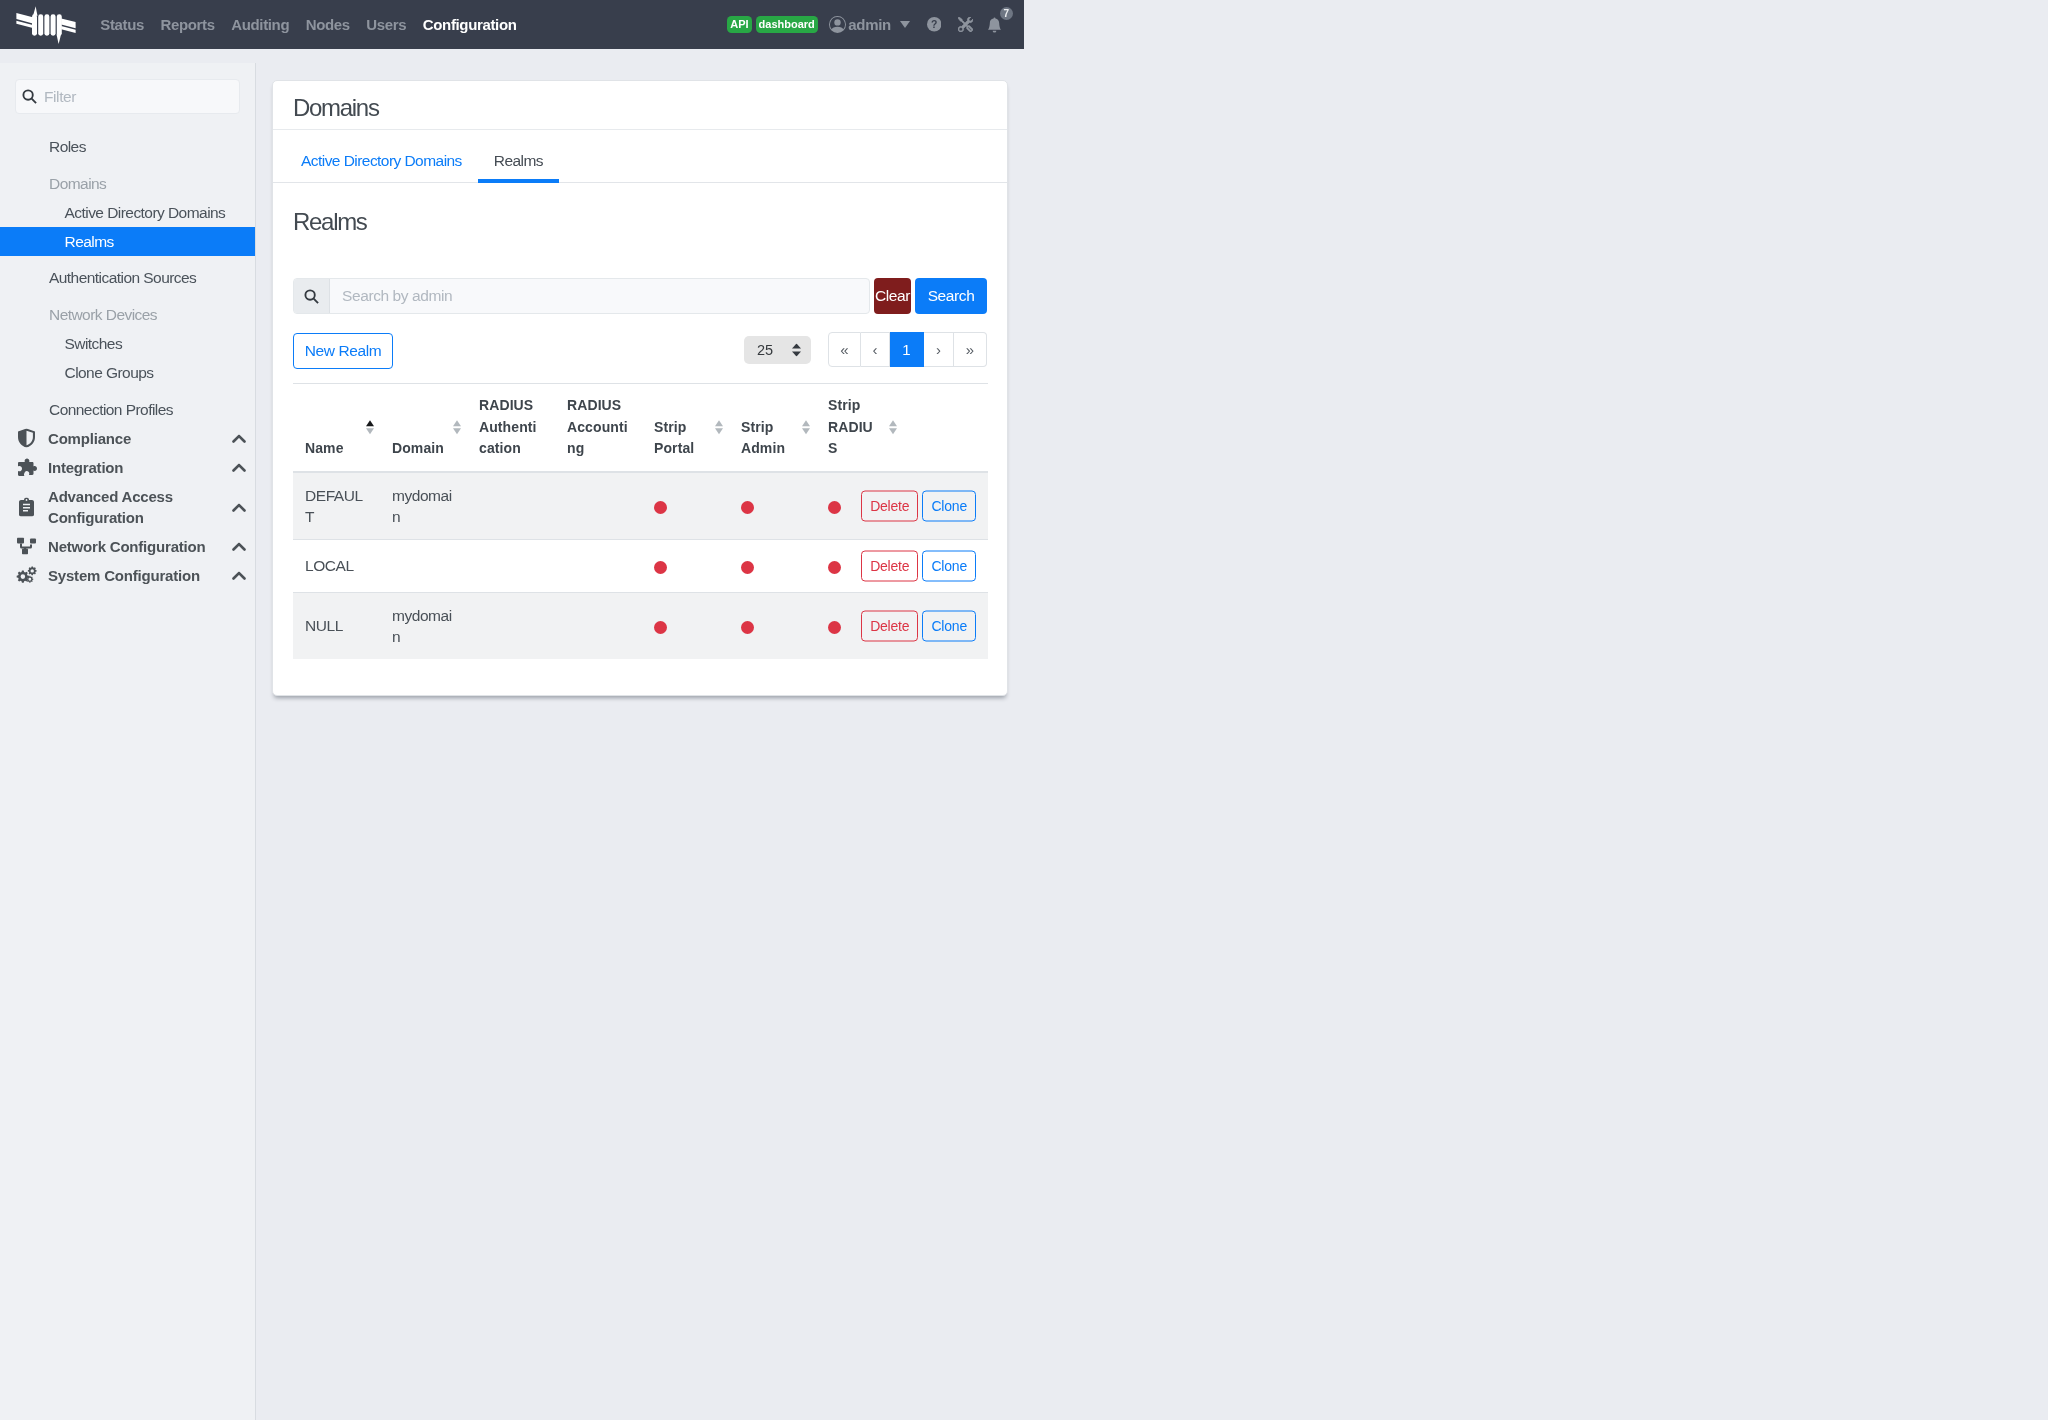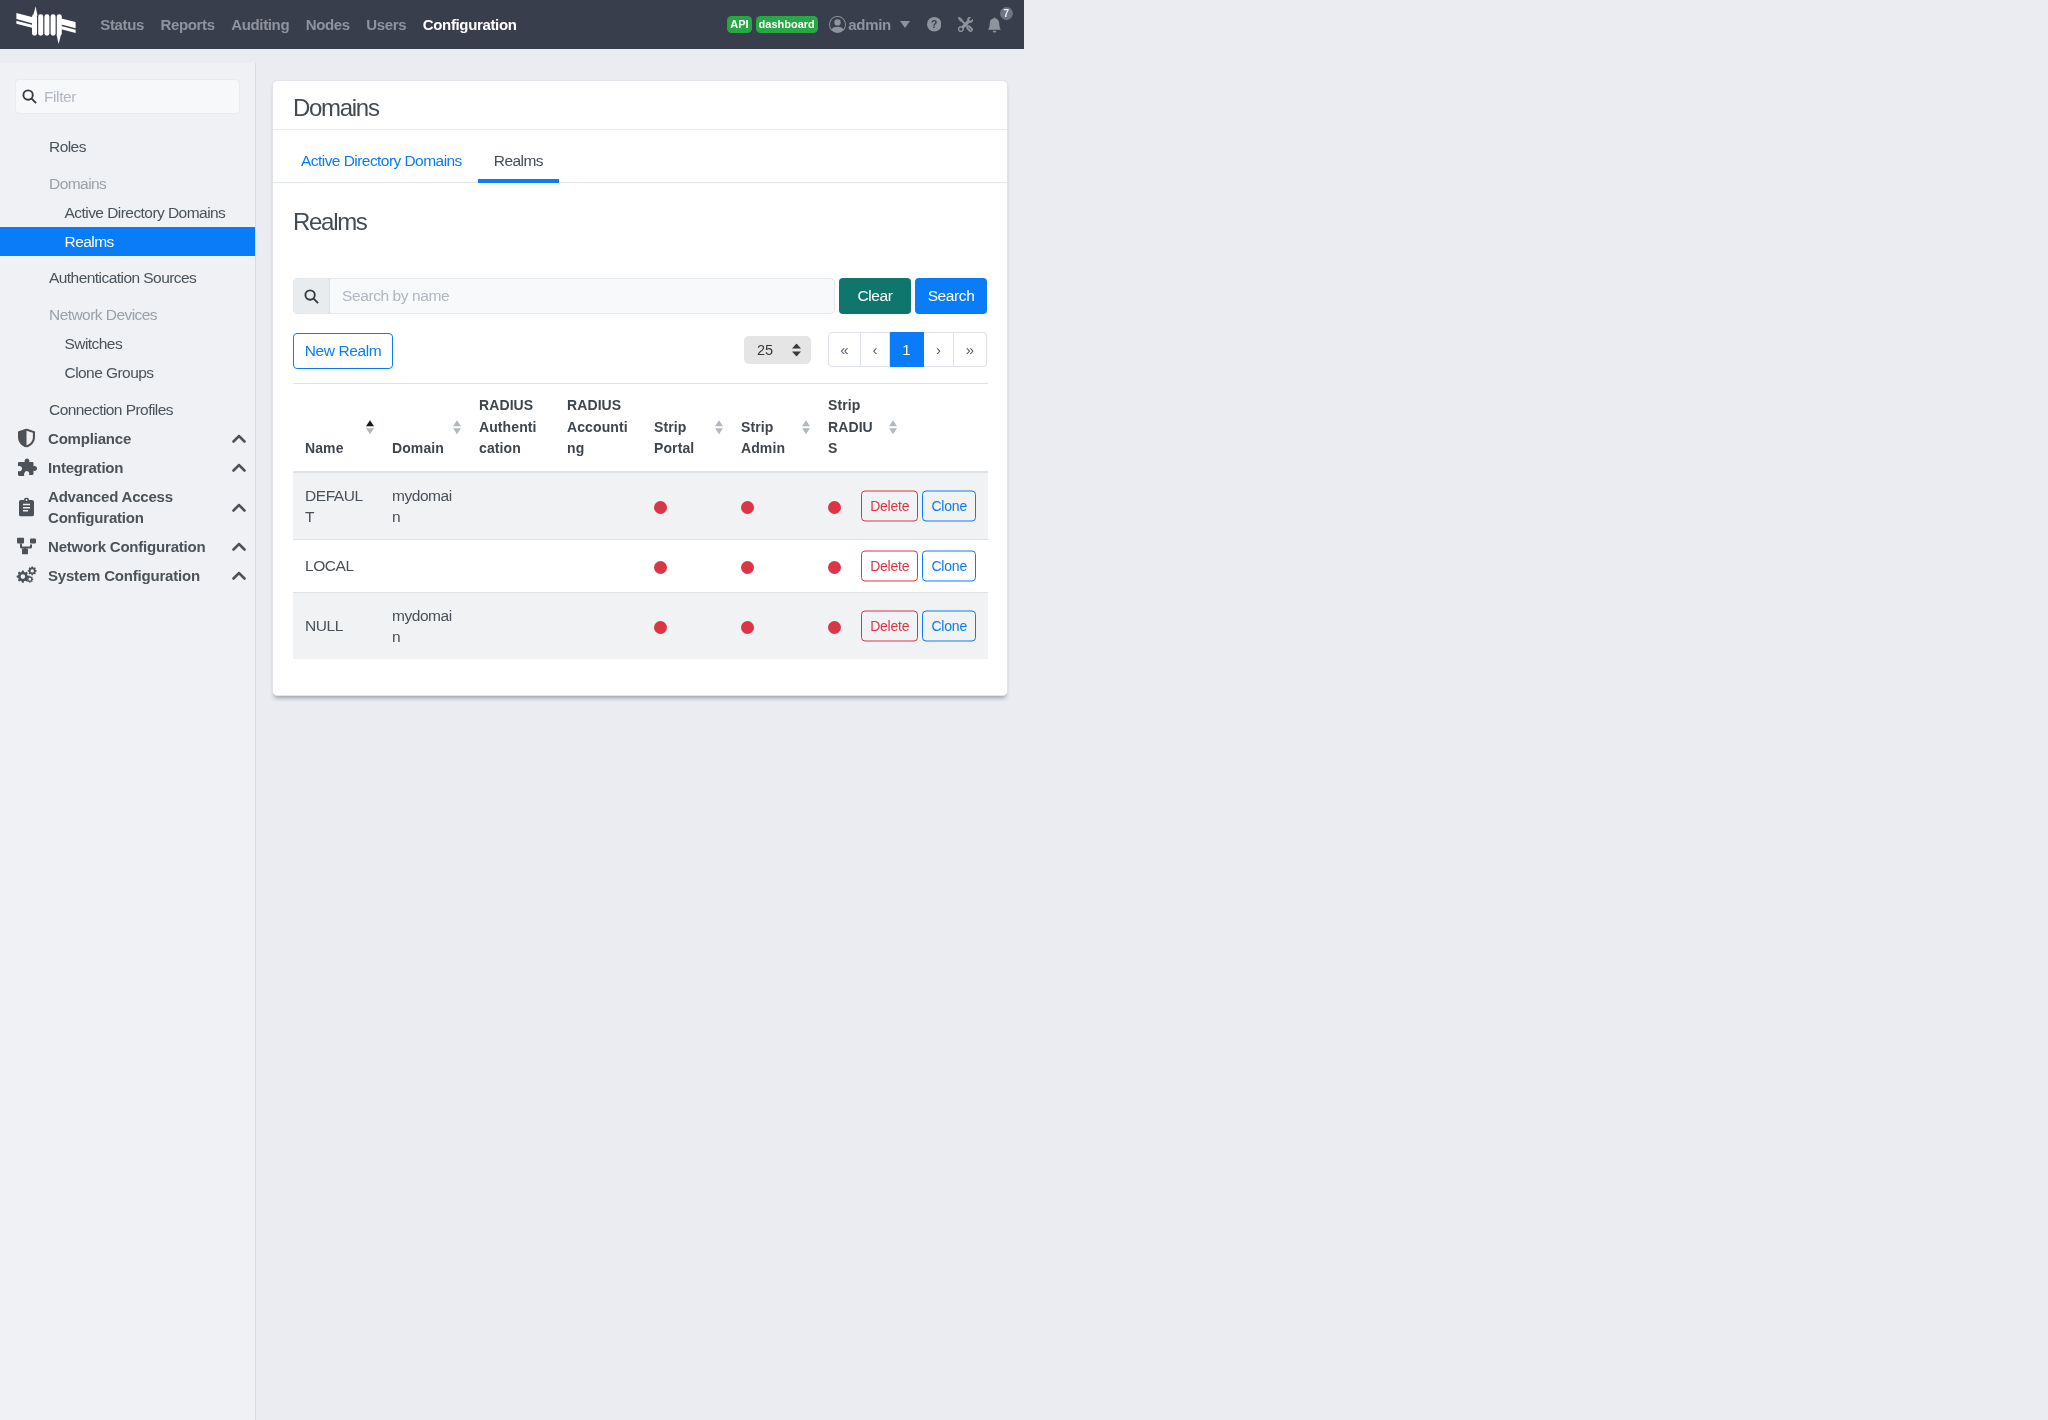--- a/index.html
+++ b/index.html
@@ -46,21 +46,21 @@
 .tabs a.on { color:#454c54; }
 .tabs a.on:after { content:""; position:absolute; left:0; right:0; bottom:-1px; height:4px; background:#0b7cf8; }
 .card-b { padding:24px 20px 0; }
 .card-b h2 { font-size:24px; font-weight:normal; letter-spacing:-1.3px; color:#434a51; line-height:29px; }
 
 .srow { margin-top:42px; display:flex; height:36px; }
 .igroup { flex:1; display:flex; border:1px solid #e4e8eb; border-radius:4px; background:#f8f9fb; overflow:hidden; }
 .itext { width:36px; background:#e9ecef; border-right:1px solid #dde1e5; display:flex; align-items:center; justify-content:center; }
 .iph { display:flex; align-items:center; padding-left:12px; color:#b1b8c0; font-size:15.5px; letter-spacing:-0.4px; }
 .btn { display:flex; align-items:center; justify-content:center; border-radius:4px; font-size:15.5px; letter-spacing:-0.4px; border:0; }
-.bclear { width:72px; margin-left:4px; background:#0f766e; color:#fff; }
+.bclear { width:37px; margin-left:4px; background:#7f1d1d; color:#fff; }
 .bsearch { width:72px; margin-left:4px; background:#0b7cf8; color:#fff; }
 
 .arow { margin-top:19px; display:flex; height:36px; align-items:center; }
 .bnew { width:100px; height:36px; background:#fff; border:1px solid #0b7cf8; color:#0b7cf8; }
 .aright { margin-left:auto; display:flex; align-items:center; }
 .psel { width:67px; height:28px; background:#e5e5e5; border-radius:5px; display:flex; align-items:center; padding-left:13px; font-size:14.5px; color:#35393d; position:relative; margin-top:-3px; }
 .psel svg { position:absolute; right:10px; top:50%; transform:translateY(-50%); }
 .pager { margin-left:17px; display:flex; height:35px; border-radius:4px; margin-top:-3px; }
 .pager div { border:1px solid #dee2e6; border-left-width:0; display:flex; align-items:center; justify-content:center; font-size:15px; color:#565c63; background:#fff; }
 .pager div:first-child { border-left-width:1px; border-radius:4px 0 0 4px; }
@@ -241,21 +241,21 @@
     <div class="card-b">
       <h2>Realms</h2>
       <div class="srow">
         <div class="igroup">
           <span class="itext">
               <svg width="15" height="15" viewBox="0 0 16 16" fill="none" stroke="#343a40" stroke-width="2">
                 <circle cx="6.5" cy="6.5" r="5"></circle>
                 <line x1="10.3" y1="10.3" x2="15" y2="15"></line>
               </svg>
             </span>
-          <span class="iph">Search by name</span>
+          <span class="iph">Search by admin</span>
         </div>
         <div class="btn bclear">Clear</div>
         <div class="btn bsearch">Search</div>
       </div>
       <div class="arow">
         <div class="btn bnew">New Realm</div>
         <div class="aright">
           <div class="psel">25
             <svg width="9" height="13" viewBox="0 0 9 13">
                 <polygon points="4.5,0 9,5 0,5" fill="#343a40"></polygon>

